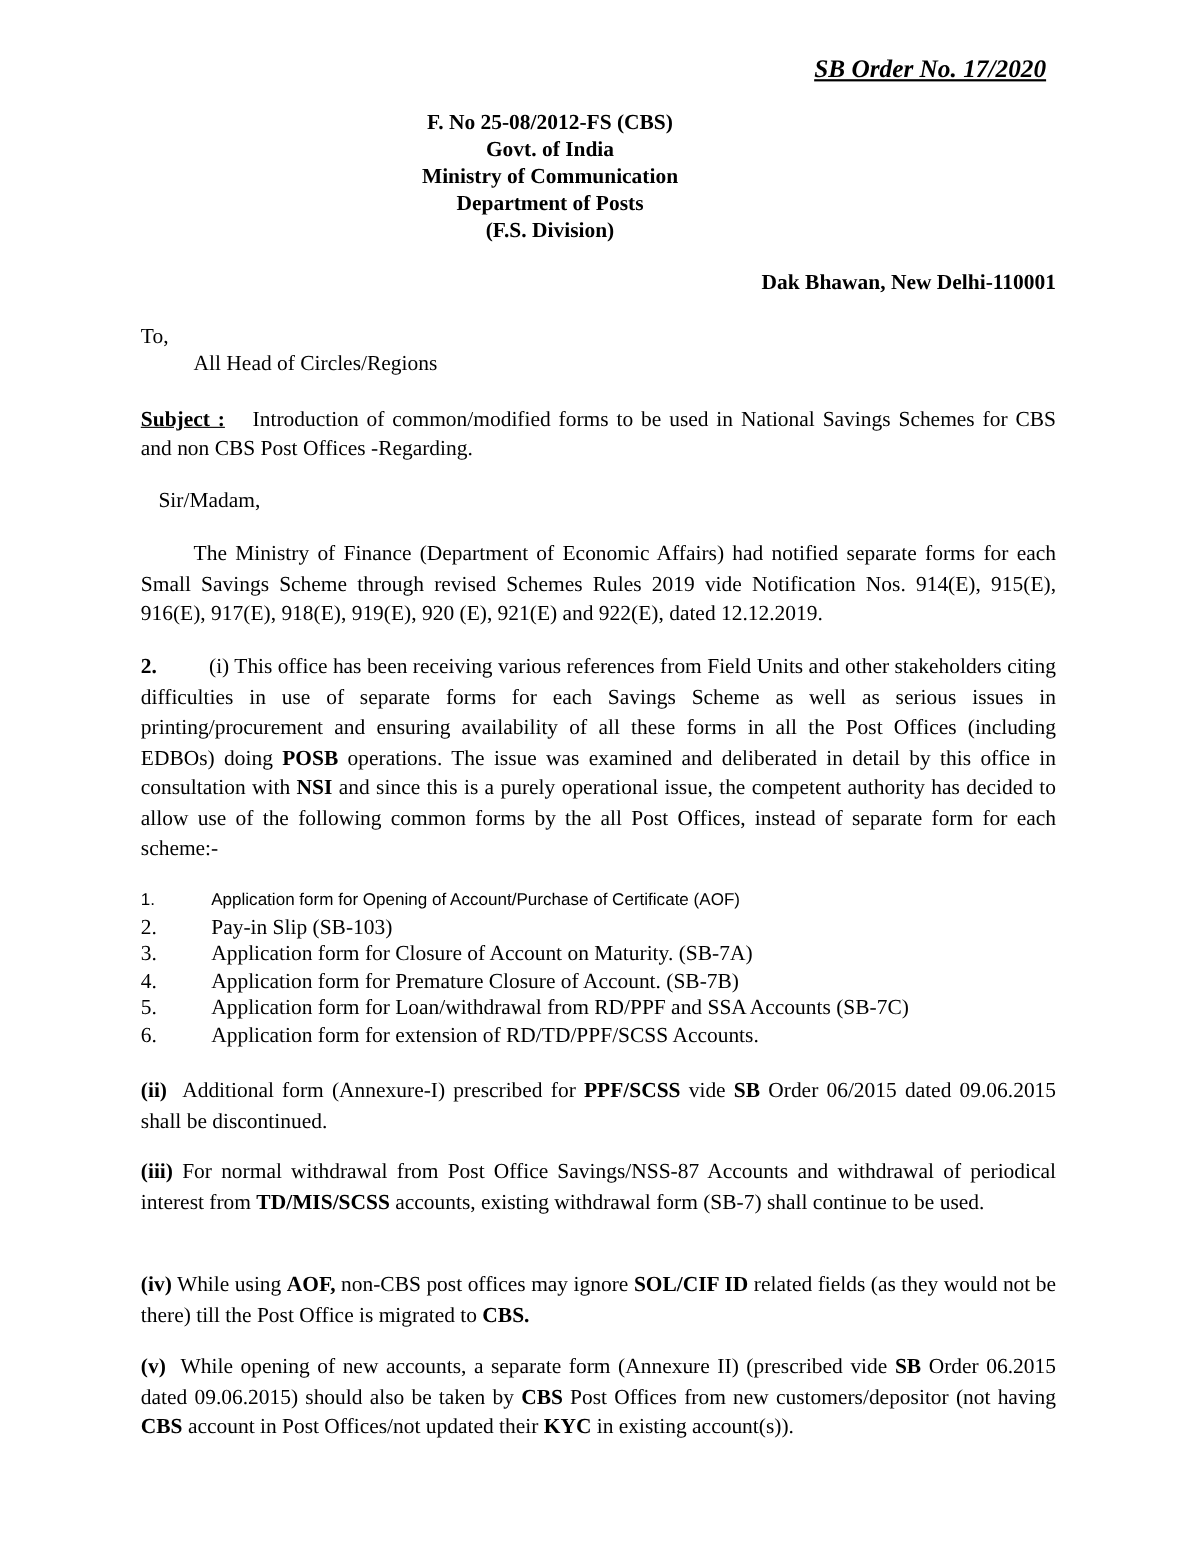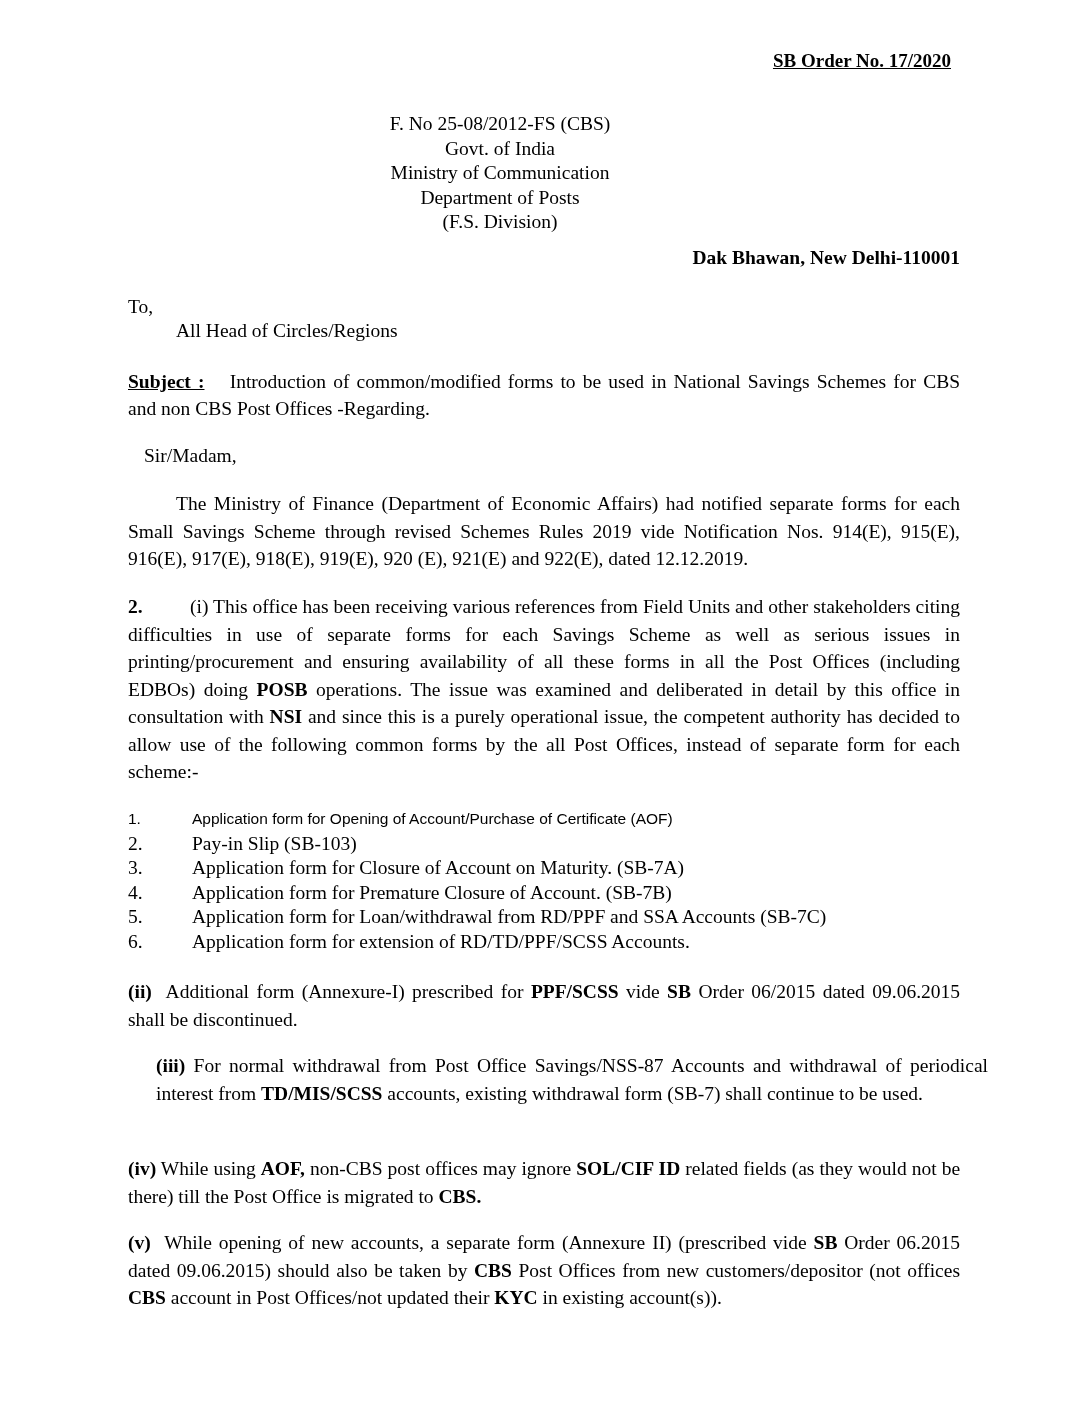--- a/index.html
+++ b/index.html
@@ -1,36 +1,36 @@
 <!DOCTYPE html>
 <html><head>
   <meta charset="utf-8">
   <style>
     html, body { margin: 0; padding: 0; background: #ffffff; }
     body { width: 1088px; height: 1408px; position: relative; overflow: hidden;
       font-family: "Liberation Serif", "DejaVu Serif", serif; color: #000; font-size: 19.5px; }
     .abs { position: absolute; }
-    .order-no { right: 137px; top: 50px; font-weight: bold; text-decoration: underline; font-size: 19px; }
-    .header-block { left: 355px; width: 290px; top: 112px; text-align: center; font-weight: normal; line-height: 24.5px; }
+    .order-no { right: 137px; top: 50px; font-weight: bold; text-decoration: underline; font-size: 23px; font-style: italic; }
+    .header-block { left: 355px; width: 290px; top: 100px; text-align: center; font-weight: bold; line-height: 24.5px; }
     .place-block { right: 128px; top: 245px; text-align: center; font-weight: bold; line-height: 26px; }
     .to { left: 128px; top: 296px; }
     .addressee { left: 176px; top: 320px; }
     .subject { left: 128px; width: 832px; top: 368px; line-height: 27px; text-align: justify; }
     .subject .label { font-weight: bold; text-decoration: underline; margin-right: 18px; }
     .salutation { left: 144px; top: 445px; }
     .para { left: 128px; width: 832px; line-height: 27.5px; text-align: justify; text-align-last: left; }
     .p1 { top: 490px; text-indent: 48px; }
     .p2 { top: 593px; }
     .p2 .num { font-weight: bold; display: inline-block; width: 62px; }
     .list { left: 128px; top: 807px; width: 832px; }
     .list-item { display: flex; line-height: 24.5px; }
     .list-item .idx { width: 64px; }
     .list-item.sans { font-family: "Liberation Sans", "DejaVu Sans", sans-serif; font-size: 15.5px; }
     .p3 { top: 978px; }
-    .p4 { top: 1052px; margin-left: 28px; }
+    .p4 { top: 1052px; }
     .p5 { top: 1155px; }
     .p6 { top: 1229px; }
     .b { font-weight: bold; }
   </style>
 </head>
 <body>
 
 <div class="abs order-no">SB Order No. 17/2020</div>
 
 <div class="abs header-block">
@@ -118,18 +118,18 @@
   <span>related fields (as they would not be there) till the Post Office is migrated to</span>
   <span class="b">CBS.</span>
 </div>
 
 <div class="abs para p6">
   <span class="b">(v)</span>&nbsp;
   <span>While opening of new accounts, a separate form (Annexure II) (prescribed vide</span>
   <span class="b">SB</span>
   <span>Order 06.2015 dated 09.06.2015) should also be taken by</span>
   <span class="b">CBS</span>
-  <span>Post Offices from new customers/depositor (not offices</span>
+  <span>Post Offices from new customers/depositor (not having</span>
   <span class="b">CBS</span>
   <span>account in Post Offices/not updated their</span>
   <span class="b">KYC</span>
   <span>in existing account(s)).</span>
 </div>
 
 </body></html>

